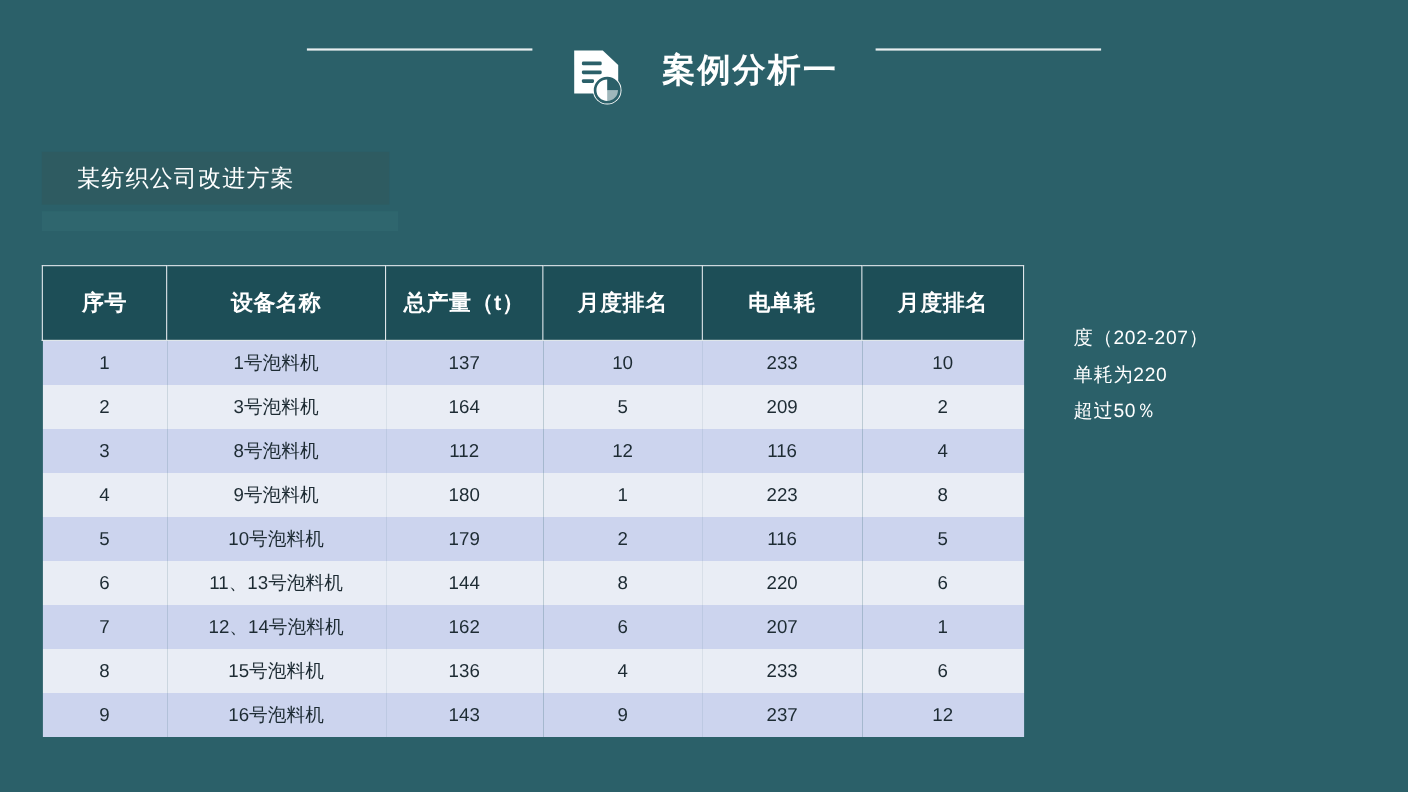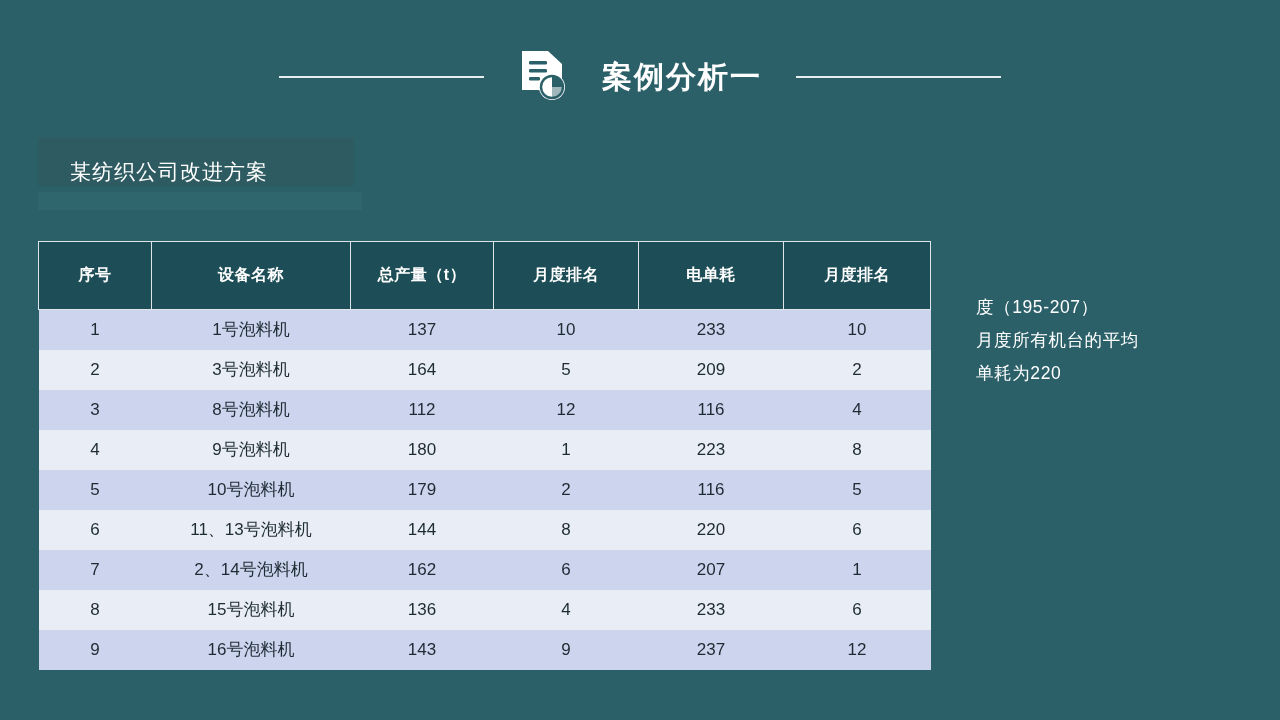--- a/index.html
+++ b/index.html
@@ -16,21 +16,21 @@
   }
 
   
   .header {
     position: absolute;
     top: 44px;
     left: 0;
     width: 1280px;
     height: 66px;
     display: flex;
-    align-items: center;
+    align-items: flex-start;
     justify-content: center;
   }
   .rule {
     width: 205px;
     height: 2px;
     background: #e8eef0;
   }
   .rule.left { margin-right: 34px; }
   .rule.right { margin-left: 34px; }
 
@@ -53,21 +53,21 @@
 
   
   .section-tag {
     position: absolute;
     left: 38px;
     top: 138px;
     width: 316px;
     height: 48px;
     background: #2e5b61;
     display: flex;
-    align-items: flex-end;
+    align-items: center;
     padding-left: 32px;
     font-size: 21px;
     color: #ffffff;
     letter-spacing: 1px;
   }
   .section-tag-shadow {
     position: absolute;
     left: 38px;
     top: 192px;
     width: 324px;
@@ -83,21 +83,21 @@
     width: 892px;
   }
   table {
     border-collapse: collapse;
     width: 892px;
     table-layout: fixed;
   }
   thead th {
     background: #1d4e57;
     color: #ffffff;
-    font-size: 16px;
+    font-size: 20px;
     font-weight: bold;
     height: 68px;
     border: 1px solid #dfe6ea;
     text-align: center;
     letter-spacing: 0.5px;
   }
   tbody td {
     height: 40px;
     font-size: 17px;
     text-align: center;
@@ -217,21 +217,21 @@
       <tr>
         <td>6</td>
         <td>11、13号泡料机</td>
         <td>144</td>
         <td>8</td>
         <td>220</td>
         <td>6</td>
       </tr>
       <tr>
         <td>7</td>
-        <td>2、14号泡料机</td>
+        <td>12、14号泡料机</td>
         <td>162</td>
         <td>6</td>
         <td>207</td>
         <td>1</td>
       </tr>
       <tr>
         <td>8</td>
         <td>15号泡料机</td>
         <td>136</td>
         <td>4</td>
@@ -244,16 +244,16 @@
         <td>143</td>
         <td>9</td>
         <td>237</td>
         <td>12</td>
       </tr>
     </tbody>
   </table>
 </div>
 
 <div class="side-note">
-  <p>度（195-207）</p>
-  <p>月度所有机台的平均</p>
+  <p>度（202-207）</p>
   <p>单耗为220</p>
+  <p>超过50％</p>
 </div>
 
 </body></html>

